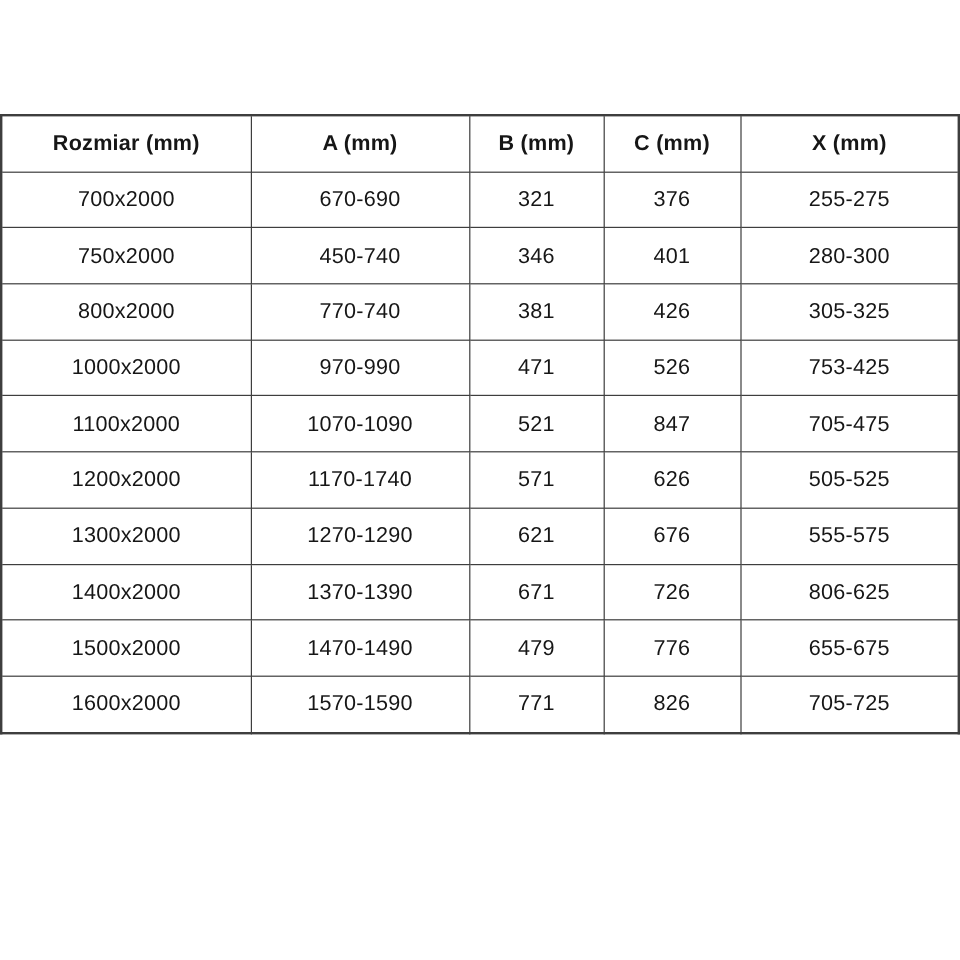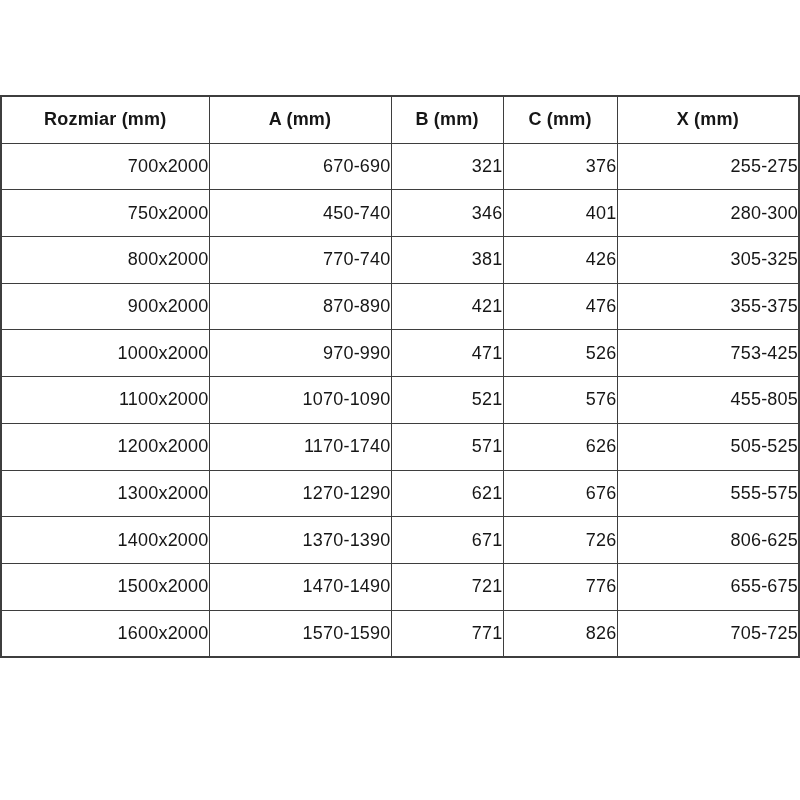--- a/index.html
+++ b/index.html
@@ -47,21 +47,20 @@
     font-size:18px;
     letter-spacing:0.2px;
     white-space:nowrap;
     overflow:hidden;
   }
   table.size-table th{
     font-weight:bold;
   }
   table.size-table td{
     font-weight:normal;
-    text-align:right;
   }
 </style>
 </head>
 <body>
 
 <div class="page">
   <table class="size-table">
     <colgroup>
       <col class="c0">
         <col class="c1">
@@ -94,39 +93,32 @@
           <td>280-300</td>
         </tr>
         <tr>
           <td>800x2000</td>
           <td>770-740</td>
           <td>381</td>
           <td>426</td>
           <td>305-325</td>
         </tr>
         <tr>
-          <td>900x2000</td>
-          <td>870-890</td>
-          <td>421</td>
-          <td>476</td>
-          <td>355-375</td>
-        </tr>
-        <tr>
           <td>1000x2000</td>
           <td>970-990</td>
           <td>471</td>
           <td>526</td>
           <td>753-425</td>
         </tr>
         <tr>
           <td>1100x2000</td>
           <td>1070-1090</td>
           <td>521</td>
-          <td>576</td>
-          <td>455-805</td>
+          <td>847</td>
+          <td>705-475</td>
         </tr>
         <tr>
           <td>1200x2000</td>
           <td>1170-1740</td>
           <td>571</td>
           <td>626</td>
           <td>505-525</td>
         </tr>
         <tr>
           <td>1300x2000</td>
@@ -138,21 +130,21 @@
         <tr>
           <td>1400x2000</td>
           <td>1370-1390</td>
           <td>671</td>
           <td>726</td>
           <td>806-625</td>
         </tr>
         <tr>
           <td>1500x2000</td>
           <td>1470-1490</td>
-          <td>721</td>
+          <td>479</td>
           <td>776</td>
           <td>655-675</td>
         </tr>
         <tr>
           <td>1600x2000</td>
           <td>1570-1590</td>
           <td>771</td>
           <td>826</td>
           <td>705-725</td>
         </tr>

